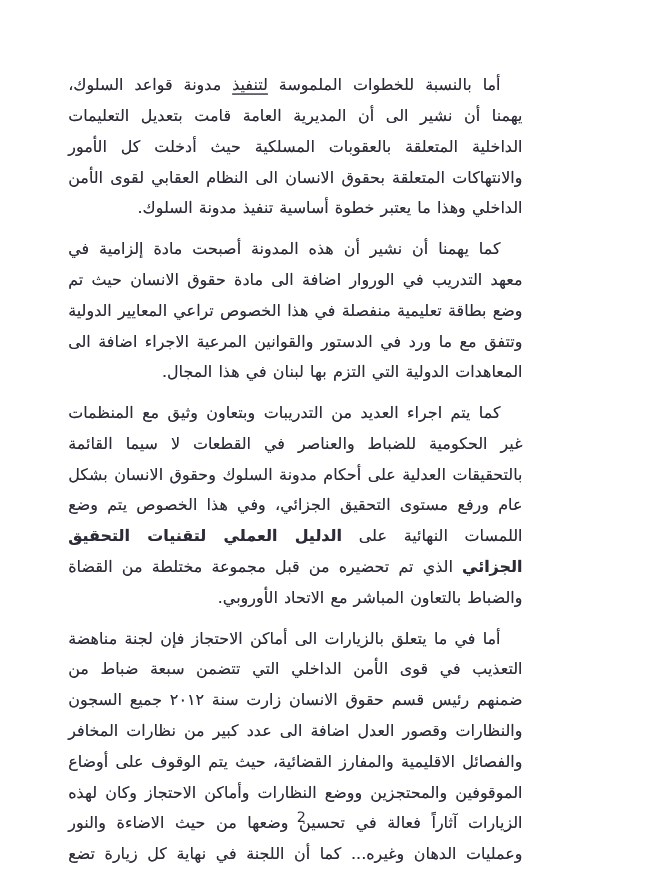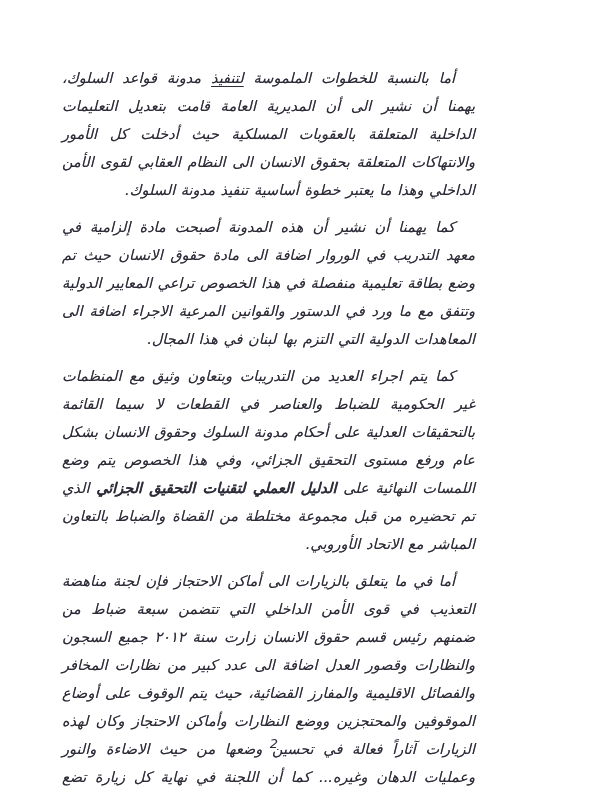--- a/index.html
+++ b/index.html
@@ -7,21 +7,20 @@
     padding: 0;
     background: #ffffff;
   }
   .page {
     position: relative;
     width: 531px;
     height: 791px;
     background: #ffffff;
     overflow: hidden;
     font-family: "DejaVu Sans", sans-serif;
-    font-style: italic;
   }
   .text-block {
     position: absolute;
     top: 64px;
     left: 62px;
     right: 56px;
     direction: rtl;
     unicode-bidi: embed;
     color: #2c2c38;
     font-size: 14.5px;

